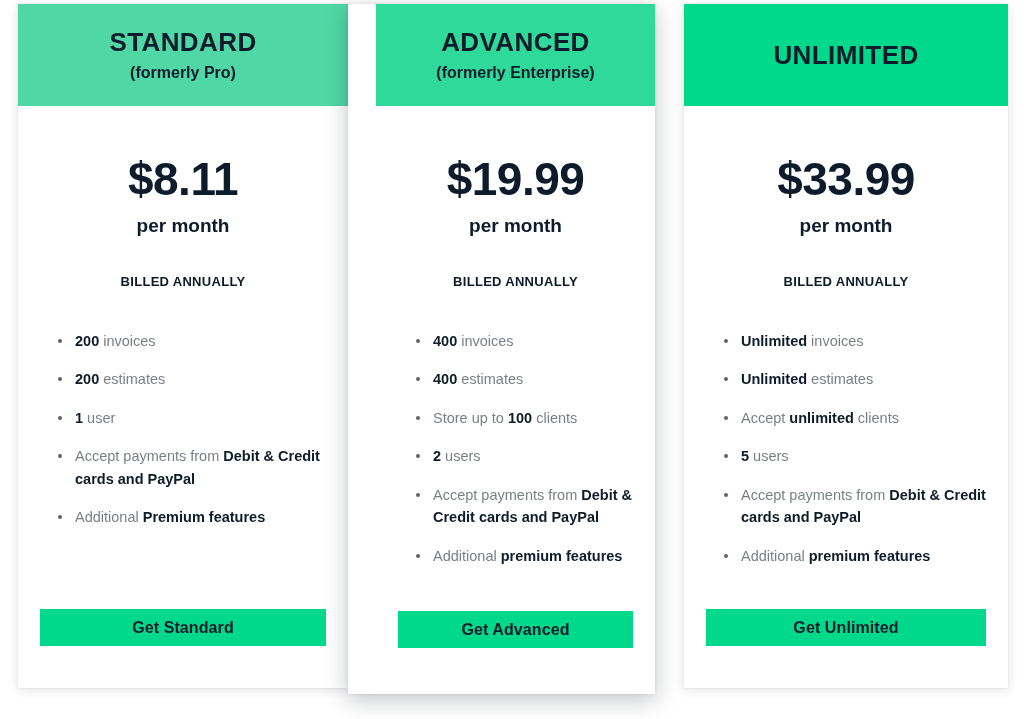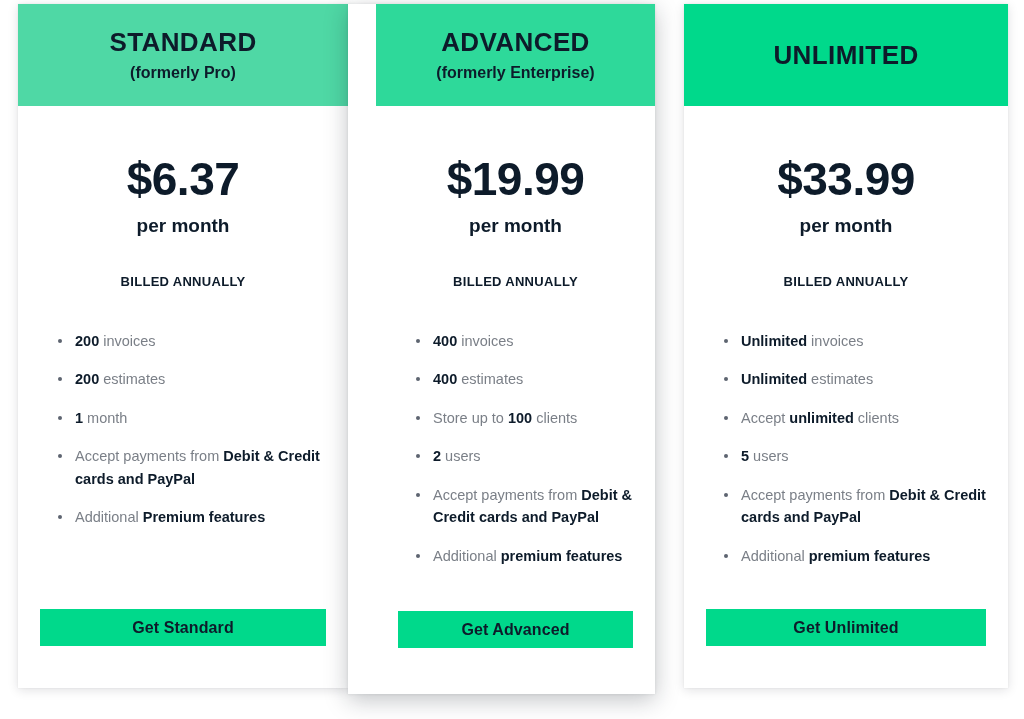--- a/index.html
+++ b/index.html
@@ -184,27 +184,27 @@
 <body>
 
 <div id="pricing-root">
 
   <div class="card standard">
     <div class="card-header" style="background: rgb(79, 216, 165);">
       <div class="plan-name">STANDARD</div>
       <div class="plan-former">(formerly Pro)</div>
     </div>
     <div class="card-body">
-      <div class="price">$6.37</div>
+      <div class="price">$8.11</div>
       <div class="per-month">per month</div>
       <div class="billed">BILLED ANNUALLY</div>
       <ul class="features">
           <li><b>200</b><span> invoices</span></li>
           <li><b>200</b><span> estimates</span></li>
-          <li><b>1</b><span> month</span></li>
+          <li><b>1</b><span> user</span></li>
           <li><span>Accept payments from </span><b>Debit &amp; Credit cards and PayPal</b></li>
           <li><span>Additional </span><b>Premium features</b></li>
         </ul>
     </div>
     <div class="cta-wrap">
       <button class="cta" style="background: rgb(0, 217, 139);">Get Standard</button>
     </div>
   </div>
 
   <div class="card advanced">

